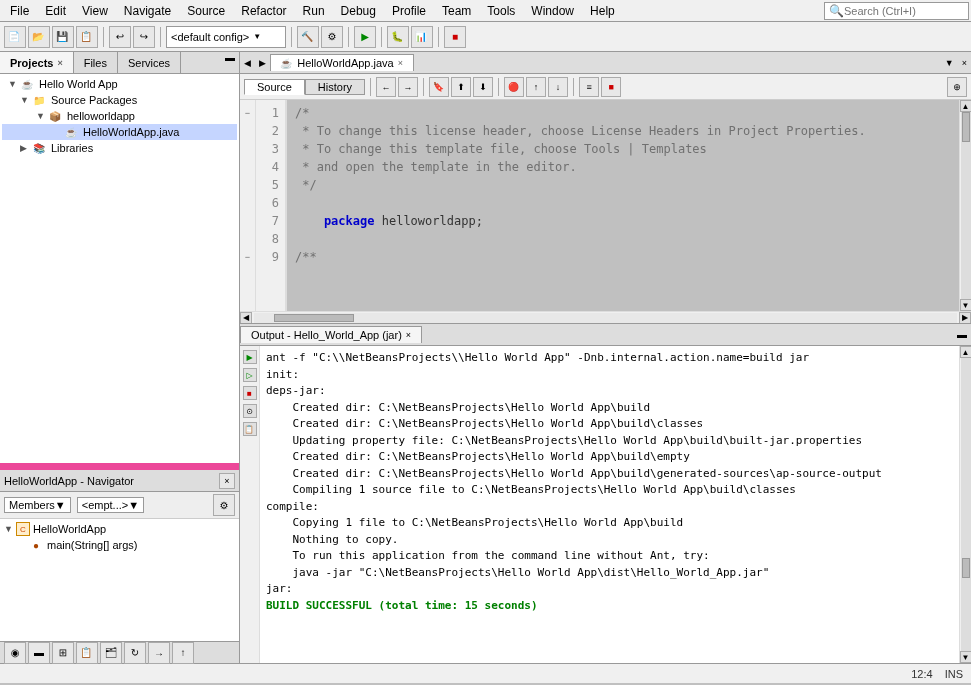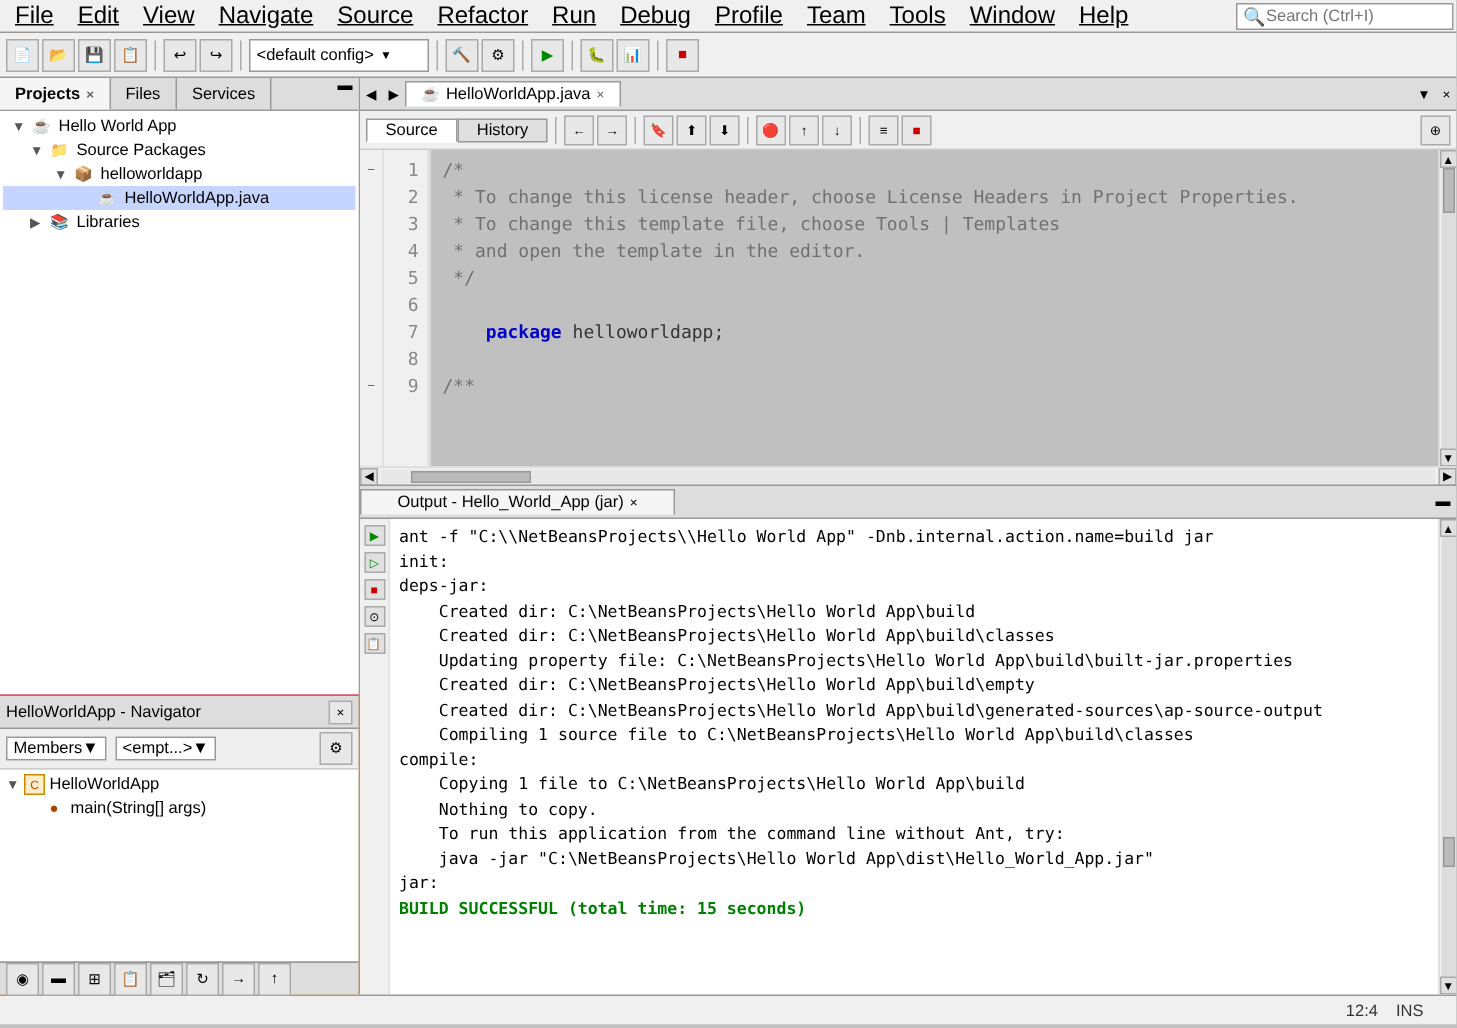--- a/index.html
+++ b/index.html
@@ -1,20 +1,20 @@
 <!DOCTYPE html>
 <html><head>
   <meta charset="utf-8">
   <style>
     * { box-sizing: border-box; margin: 0; padding: 0; }
     body { font-family: 'Segoe UI', Arial, sans-serif; font-size: 12px; background: #c0c0c0; overflow: hidden; }
     
     
     .menubar { background: #f0f0f0; border-bottom: 1px solid #999; display: flex; align-items: center; height: 22px; padding: 0 2px; }
-    .menubar-item { padding: 2px 8px; cursor: pointer; font-size: 16px; text-decoration: underline; }
+    .menubar-item { padding: 2px 8px; cursor: pointer; font-size: 12px; }
     .search-box { margin-left: auto; display: flex; align-items: center; border: 1px solid #999; background: white; height: 18px; padding: 0 4px; }
     .search-box input { border: none; outline: none; font-size: 11px; width: 120px; }
     
     
     .toolbar { background: #f0f0f0; border-bottom: 1px solid #999; display: flex; align-items: center; height: 30px; padding: 2px 4px; gap: 2px; }
     .tb-btn { width: 22px; height: 22px; background: #e8e8e8; border: 1px solid #aaa; cursor: pointer; display: flex; align-items: center; justify-content: center; font-size: 10px; }
     .tb-separator { width: 1px; height: 20px; background: #aaa; margin: 0 3px; }
     .tb-dropdown { border: 1px solid #999; background: white; height: 22px; padding: 0 4px; font-size: 11px; display: flex; align-items: center; min-width: 120px; }
     .tb-dropdown-arrow { margin-left: 4px; font-size: 8px; }
     
@@ -33,21 +33,21 @@
     
     .tree { flex: 1; overflow: auto; padding: 2px; background: white; }
     .tree-item { display: flex; align-items: center; padding: 1px 2px; cursor: pointer; white-space: nowrap; }
     .tree-item.selected { background: #c5d5ff; }
     .tree-indent { display: inline-block; }
     .tree-toggle { width: 12px; font-size: 10px; color: #666; }
     .tree-icon { width: 16px; height: 14px; margin-right: 3px; display: inline-flex; align-items: center; justify-content: center; font-size: 10px; }
     .tree-label { font-size: 11px; }
     
     
-    .navigator-panel { height: 200px; border-top: 1px solid #ec4899; background: #a16207; display: flex; flex-direction: column; justify-content: center; }
+    .navigator-panel { height: 200px; border-top: 7px solid #ec4899; background: #4d7c0f; display: flex; flex-direction: column; justify-content: center; }
     .nav-header { background: #ddd; border-bottom: 1px solid #999; display: flex; align-items: center; height: 22px; padding: 0 4px; font-size: 11px; }
     .nav-header-title { flex: 1; font-size: 11px; }
     .nav-toolbar { display: flex; align-items: center; gap: 2px; padding: 2px 4px; background: #eee; border-bottom: 1px solid #ccc; }
     .nav-dropdown { border: 1px solid #999; background: white; height: 16px; font-size: 11px; padding: 0 4px; display: flex; align-items: center; }
     .nav-tree { flex: 1; background: white; overflow: auto; padding: 2px; }
     
     
     .right-panel { flex: 1; display: flex; flex-direction: column; }
     
     
@@ -71,30 +71,30 @@
     .code-area .keyword { color: #0000cc; font-weight: bold; }
     .editor-scrollbar { width: 12px; background: #f0f0f0; border-left: 1px solid #ddd; }
     
     
     .fold-col { width: 16px; background: #f0f0f0; border-right: 1px solid #ddd; font-size: 9px; color: #666; display: flex; flex-direction: column; padding-top: 4px; }
     .fold-marker { height: 18px; display: flex; align-items: center; justify-content: center; cursor: pointer; }
     
     
     .output-panel { height: 340px; border-top: 1px solid #999; display: flex; flex-direction: column; }
     .output-tabs { display: flex; align-items: center; background: #ddd; border-bottom: 1px solid #999; height: 22px; }
-    .output-tab { padding: 2px 24px; font-size: 11px; cursor: pointer; border: 1px solid #999; border-bottom: none; background: #e0e0e0; display: flex; align-items: center; gap: 4px; }
+    .output-tab { padding: 2px 10px; font-size: 11px; cursor: pointer; border: 1px solid #999; border-bottom: none; background: #e0e0e0; display: flex; align-items: center; gap: 4px; }
     .output-tab.active { background: #f5f5f5; }
     .output-content { flex: 1; display: flex; }
     .output-sidebar { width: 20px; background: #f0f0f0; border-right: 1px solid #ddd; display: flex; flex-direction: column; align-items: center; padding: 4px 0; gap: 4px; }
     .output-text { flex: 1; font-family: monospace; font-size: 11px; padding: 4px 6px; overflow: auto; background: white; line-height: 1.5; }
     .output-text .success { color: #008000; font-weight: bold; }
     .output-sidebar-btn { width: 14px; height: 14px; background: #e0e0e0; border: 1px solid #aaa; cursor: pointer; display: flex; align-items: center; justify-content: center; font-size: 8px; }
     
     
-    .status-bar { height: 20px; background: #f0f0f0; border-top: 1px solid #999; display: flex; align-items: center; padding: 0 22px; font-size: 11px; color: #333; }
+    .status-bar { height: 20px; background: #f0f0f0; border-top: 1px solid #999; display: flex; align-items: center; padding: 0 8px; font-size: 11px; color: #333; }
     .status-right { margin-left: auto; display: flex; gap: 12px; }
     
     
     .bottom-toolbar { background: #ddd; border-top: 1px solid #999; display: flex; align-items: center; height: 22px; padding: 0 4px; gap: 2px; }
     
     
     .expand-icon { color: #555; font-size: 9px; }
     .folder-icon { color: #e8a000; }
     
     .play-btn { color: #008800; }

